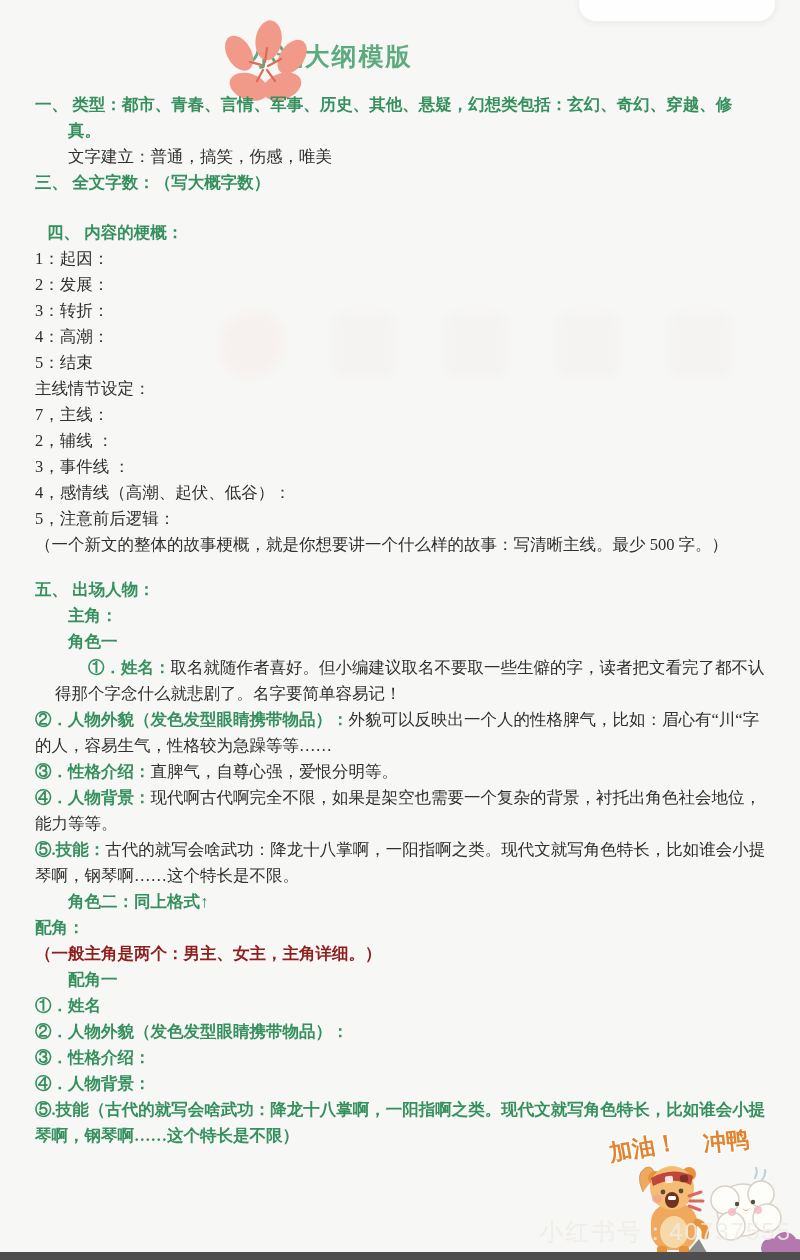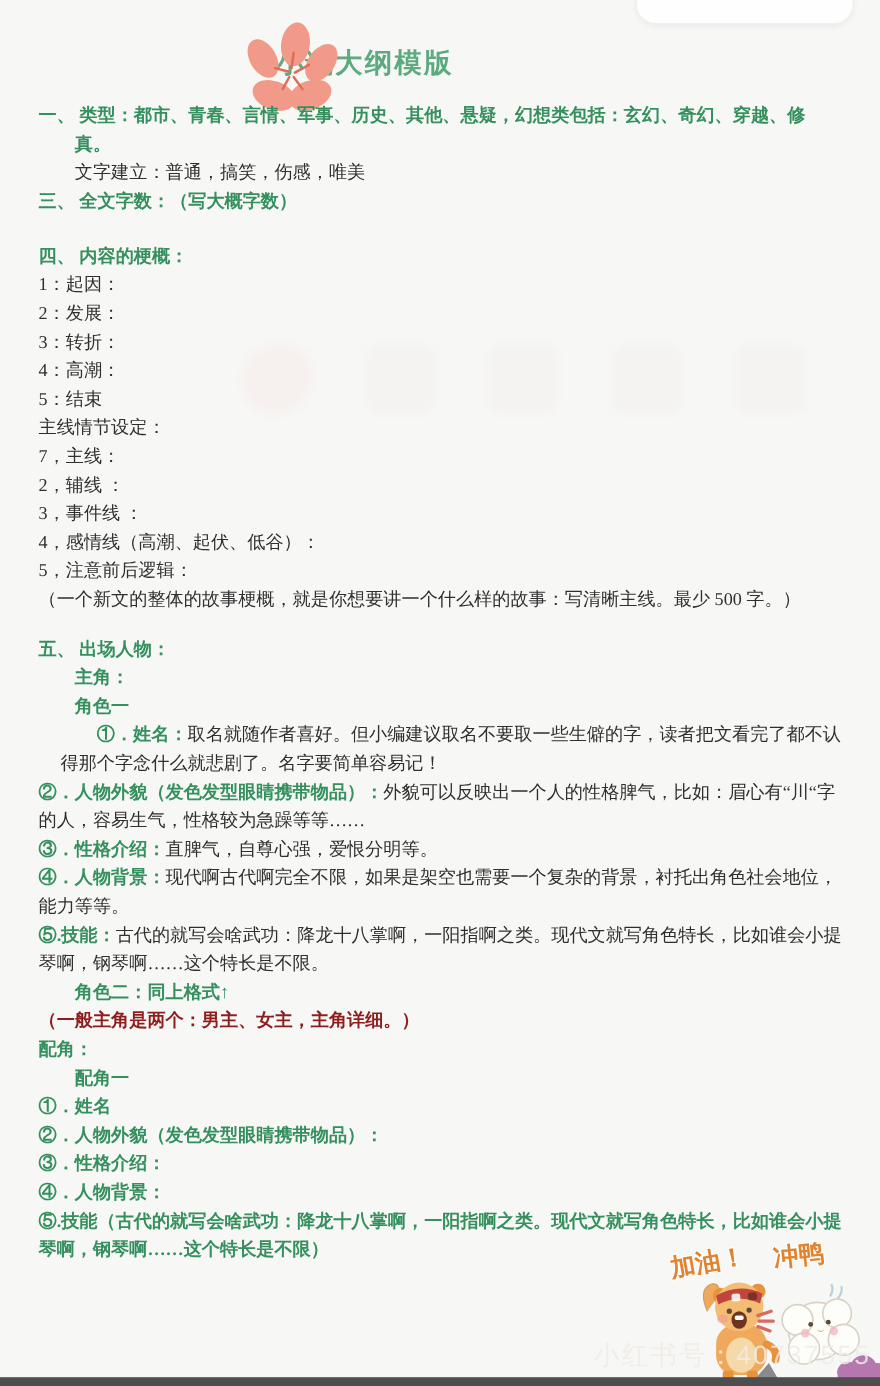--- a/index.html
+++ b/index.html
@@ -27,21 +27,21 @@
   .faintwm .blob{width:64px;height:64px;border-radius:14px;background:rgba(196,178,178,0.10);}
   .faintwm .blob.pink{background:rgba(236,160,160,0.12);border-radius:50% 40% 55% 45%;}
   
   .doc{
     position:absolute;top:92px;left:35px;width:738px;
     font-size:16.5px;line-height:26px;color:#2f2f2f;
   }
   .doc p{margin:0;}
   .doc p.ind{padding-left:33px;}
   .doc p.firstind{text-indent:33px;margin-left:20px;}
-  .doc p.gap1{margin-top:24px;}
+  .doc p.gap1{margin-top:24px;margin-left:12px;}
   .doc p.gap2{margin-top:19px;}
   .c-g{color:var(--green,#35905e);}
   .c-k{color:#2f2f2f;}
   .c-r{color:var(--red,#8e1d1d);font-weight:700;}
   .bold{font-weight:700;}
   
   .sticker{position:absolute;right:0;bottom:6px;width:215px;height:128px;}
   .cheer{
     position:absolute;font-family:"Liberation Sans","DejaVu Sans",sans-serif;
     font-weight:700;font-size:23px;color:var(--sticker-orange,#e2832f);
@@ -114,22 +114,22 @@
     <p class=""><span class="c-k">（一个新文的整体的故事梗概，就是你想要讲一个什么样的故事：写清晰主线。最少 500 字。）</span></p>
     <p class="gap2"><span class="c-g bold">五、 出场人物：</span></p>
     <p class="ind "><span class="c-g bold">主角：</span></p>
     <p class="ind "><span class="c-g bold">角色一</span></p>
     <p class="firstind "><span class="c-g bold">①．姓名：</span><span class="c-k">取名就随作者喜好。但小编建议取名不要取一些生僻的字，读者把文看完了都不认得那个字念什么就悲剧了。名字要简单容易记！</span></p>
     <p class=""><span class="c-g bold">②．人物外貌（发色发型眼睛携带物品）：</span><span class="c-k">外貌可以反映出一个人的性格脾气，比如：眉心有“川“字的人，容易生气，性格较为急躁等等……</span></p>
     <p class=""><span class="c-g bold">③．性格介绍：</span><span class="c-k">直脾气，自尊心强，爱恨分明等。</span></p>
     <p class=""><span class="c-g bold">④．人物背景：</span><span class="c-k">现代啊古代啊完全不限，如果是架空也需要一个复杂的背景，衬托出角色社会地位，能力等等。</span></p>
     <p class=""><span class="c-g bold">⑤.技能：</span><span class="c-k">古代的就写会啥武功：降龙十八掌啊，一阳指啊之类。现代文就写角色特长，比如谁会小提琴啊，钢琴啊……这个特长是不限。</span></p>
     <p class="ind "><span class="c-g bold">角色二：同上格式↑</span></p>
+    <p class=""><span class="c-g bold">配角：</span></p>
     <p class=""><span class="c-r bold">（一般主角是两个：男主、女主，主角详细。）</span></p>
-    <p class=""><span class="c-g bold">配角：</span></p>
     <p class="ind "><span class="c-g bold">配角一</span></p>
     <p class=""><span class="c-g bold">①．姓名</span></p>
     <p class=""><span class="c-g bold">②．人物外貌（发色发型眼睛携带物品）：</span></p>
     <p class=""><span class="c-g bold">③．性格介绍：</span></p>
     <p class=""><span class="c-g bold">④．人物背景：</span></p>
     <p class=""><span class="c-g bold">⑤.技能（古代的就写会啥武功：降龙十八掌啊，一阳指啊之类。现代文就写角色特长，比如谁会小提琴啊，钢琴啊……这个特长是不限）</span></p>
   </div>
 
 <div class="sticker">
   <svg width="215" height="128" viewBox="0 0 215 128">

